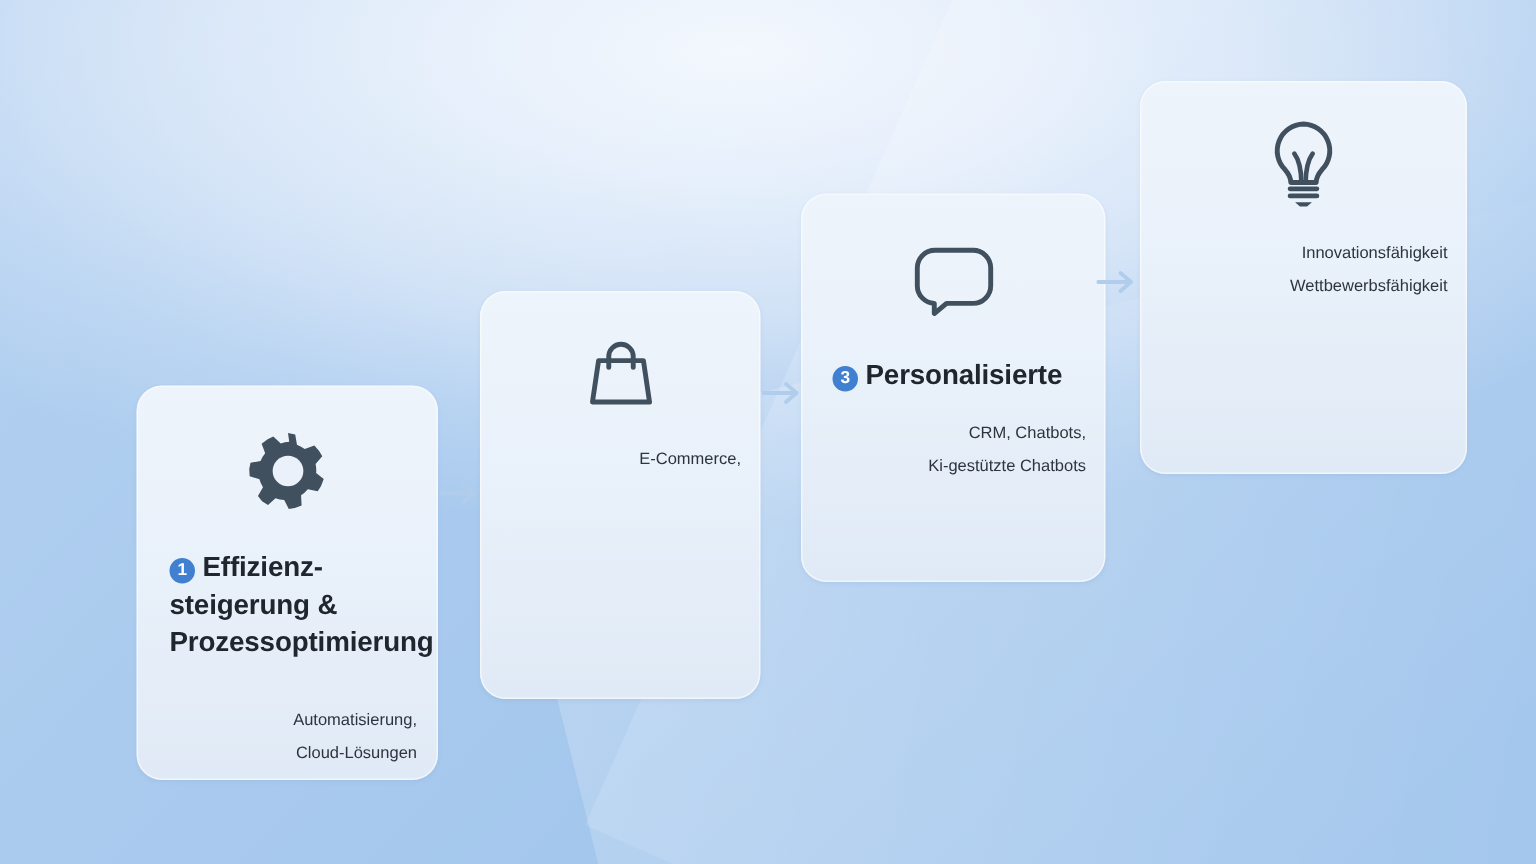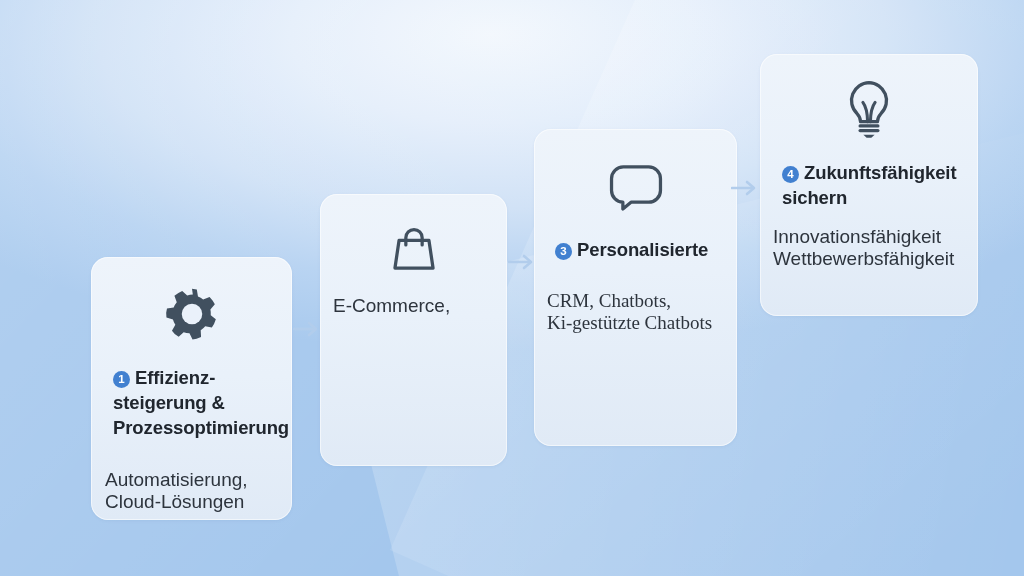--- a/index.html
+++ b/index.html
@@ -65,23 +65,23 @@
     color: #ffffff;
     font-size: 11.5px;
     font-weight: bold;
     line-height: 17px;
     text-align: center;
     vertical-align: 1px;
     margin-right: 5px;
   }
   .card-sub {
     color: #2d343d;
-    font-size: 19px;
+    font-size: 11px;
     line-height: 22px;
-    text-align: left;
+    text-align: right;
     width: 100%;
     box-sizing: border-box;
   }
 
   .arrow { position: absolute; }
   .arrow svg { display: block; }
 </style>
 </head>
 <body>
 
@@ -128,30 +128,30 @@
     </div>
   </div>
 
   <div class="arrow" style="left:508px; top:251px;">
     <svg width="28" height="22" viewBox="0 0 28 22" aria-hidden="true">
       <path d="M1 11 H22" stroke="#b2cdec" stroke-width="2.6" stroke-linecap="round" fill="none"></path>
       <path d="M16 5 L23 11 L16 17" stroke="#b2cdec" stroke-width="2.6" stroke-linecap="round" stroke-linejoin="round" fill="none"></path>
     </svg>
   </div>
 
-  <div class="card" style="left:534px; top:129px; width:203px; height:317px; padding:24px 13px 0 13px;">
+  <div class="card" style="left:534px; top:129px; width:203px; height:259px; padding:24px 13px 0 13px;">
     <div class="icon-wrap" style="height:64px;">
       <svg width="60" height="58" viewBox="0 0 66 64" aria-hidden="true">
         <path d="M19 12 H47 a13 13 0 0 1 13 13 V38 a13 13 0 0 1 -13 13 H27.5 L18.5 58.5 V51 a13 13 0 0 1 -12.5 -13 V25 A13 13 0 0 1 19 12 Z" fill="none" stroke="#41505f" stroke-width="3.6" stroke-linejoin="round"></path>
       </svg>
     </div>
     <div class="card-heading" style="margin-top:20px; padding-left:8px;">
       <span class="badge">3</span><span>Personalisierte</span><br>
     </div>
-    <div class="card-sub" style="margin-top:28px;font-family:Liberation Serif, serif;">
+    <div class="card-sub" style="margin-top:16px;">
       <span>CRM, Chatbots,</span><br>
       <span>Ki-gestützte Chatbots</span>
     </div>
   </div>
 
   <div class="arrow" style="left:731px; top:177px;">
     <svg width="28" height="22" viewBox="0 0 28 22" aria-hidden="true">
       <path d="M1 11 H22" stroke="#b2cdec" stroke-width="2.6" stroke-linecap="round" fill="none"></path>
       <path d="M16 5 L23 11 L16 17" stroke="#b2cdec" stroke-width="2.6" stroke-linecap="round" stroke-linejoin="round" fill="none"></path>
     </svg>
@@ -161,23 +161,19 @@
     <div class="icon-wrap" style="height:66px;">
       <svg width="62" height="62" viewBox="0 0 64 66" aria-hidden="true">
         <path d="M32 5 A19 19 0 0 1 45 37.5 C42.2 40.7 41 43.4 41 46.5 H23 C23 43.4 21.8 40.7 19 37.5 A19 19 0 0 1 32 5 Z" fill="none" stroke="#41505f" stroke-width="3.5" stroke-linejoin="round"></path>
         <path d="M25.5 26 C28.5 30 30.3 35 30.5 46.5" fill="none" stroke="#41505f" stroke-width="3.3" stroke-linecap="round"></path>
         <path d="M38.5 26 C35.5 30 33.7 35 33.5 46.5" fill="none" stroke="#41505f" stroke-width="3.3" stroke-linecap="round"></path>
         <path d="M22.5 51 H41.5" stroke="#41505f" stroke-width="3.4" stroke-linecap="round"></path>
         <path d="M22.5 56 H41.5" stroke="#41505f" stroke-width="3.4" stroke-linecap="round"></path>
         <path d="M26 60.5 H38 L34.5 63.5 H29.5 Z" fill="#41505f"></path>
       </svg>
     </div>
-    <div class="card-heading" style="margin-top:18px; padding-left:9px;">
-      <span class="badge">4</span><span>Zukunftsfähigkeit</span><br>
-      <span>sichern</span>
-    </div>
     <div class="card-sub" style="margin-top:16px;">
       <span>Innovationsfähigkeit</span><br>
       <span>Wettbewerbsfähigkeit</span>
     </div>
   </div>
 
 </div>
 
 </body></html>

